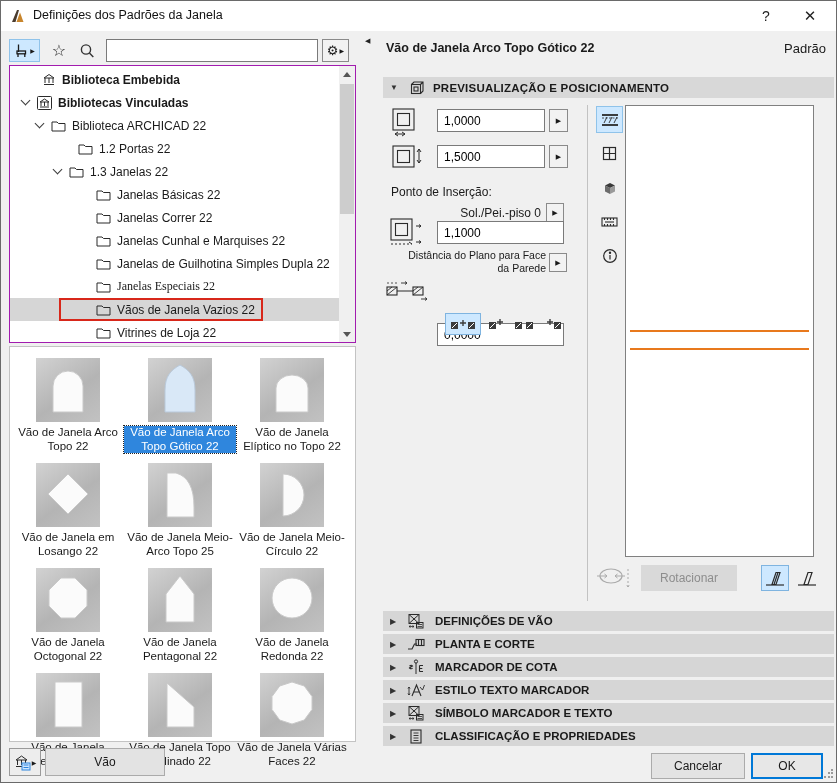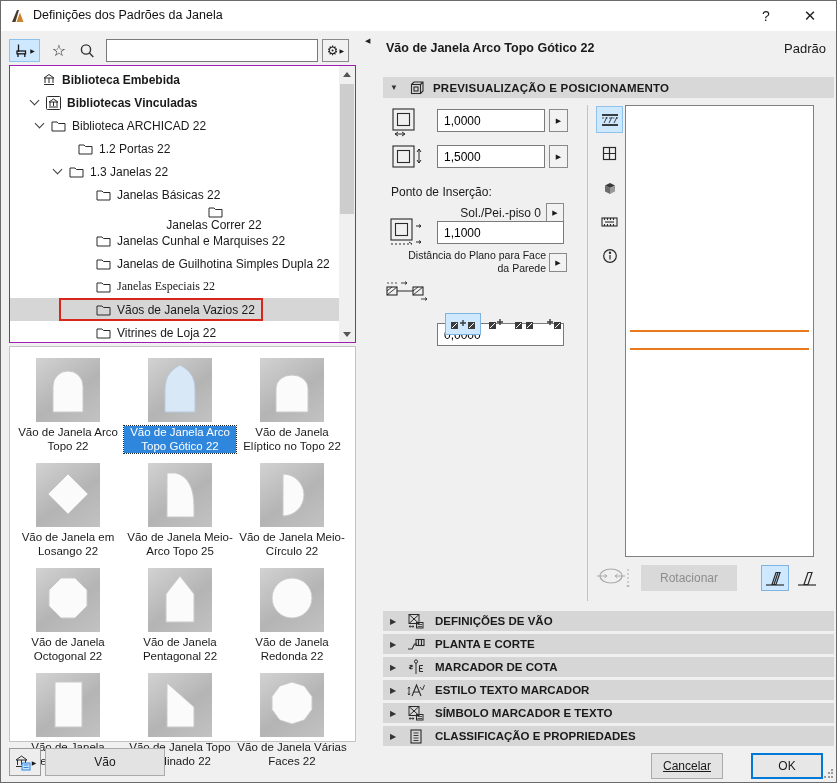--- a/index.html
+++ b/index.html
@@ -102,21 +102,21 @@
 
   .acc { position:absolute; left:382px; width:451px; height:20px; background:#d6d6d6;
          display:flex; align-items:center; }
   .acc .arr { width:20px; text-align:center; font-size:8px; color:#333; }
   .acc .aic { width:26px; display:flex; justify-content:center; }
   .acc .alab { font-weight:bold; font-size:11.5px; margin-left:6px; }
 
   .btm-btn { position:absolute; top:752px; height:26px; background:#e3e3e3; border:1px solid #ababab;
              font-size:12px; display:flex; align-items:center; justify-content:center;
              font-family:"Liberation Sans",sans-serif; }
-  .cancel-btn { left:650px; width:72px;text-decoration:underline; }
+  .cancel-btn { left:650px; width:94px; }
   .ok-btn { left:750px; width:72px; border:2px solid #0078d7; background:#e7e7e7; }
   .grip { position:absolute; right:3px; bottom:3px; width:10px; height:10px;
           background:
             radial-gradient(circle at 2px 8px,#9a9a9a 1px,transparent 1.3px),
             radial-gradient(circle at 6px 8px,#9a9a9a 1px,transparent 1.3px),
             radial-gradient(circle at 8px 8px,transparent 0,transparent 0),
             radial-gradient(circle at 6px 4px,#9a9a9a 1px,transparent 1.3px),
             radial-gradient(circle at 9px 8px,#9a9a9a 1px,transparent 1.3px),
             radial-gradient(circle at 9px 4px,#9a9a9a 1px,transparent 1.3px),
             radial-gradient(circle at 9px 1px,#9a9a9a 1px,transparent 1.3px); }
@@ -171,21 +171,21 @@
     <div class="tree-rows">
       <div class="trow bold" style="padding-left:24px;">
         <span class="ticon">
           <svg width="14" height="13" viewBox="0 0 14 13" fill="none" stroke="#2a2a2a" stroke-width="1">
             <polygon points="2,5 7,1.5 12,5"></polygon>
               <path d="M3 5 V10 M7 5 V10 M11 5 V10 M2 11.5 H12"></path>
             </svg>
         </span>
         <span class="tlabel">Biblioteca Embebida</span>
       </div>
-      <div class="trow bold" style="padding-left:21px;">
+      <div class="trow bold" style="padding-left:12px;">
         <span class="chev"></span>
         <span class="ticon">
           <svg width="15" height="14" viewBox="0 0 15 14" fill="none" stroke="#2a2a2a" stroke-width="1">
             <rect x="0.5" y="0.5" width="14" height="13" rx="1"></rect>
               <polygon points="3,6 7.5,3 12,6"></polygon>
               <path d="M4 6 V10 M7.5 6 V10 M11 6 V10 M3 11 H12"></path>
             </svg>
         </span>
         <span class="tlabel">Bibliotecas Vinculadas</span>
       </div>
@@ -216,21 +216,21 @@
         <span class="tlabel">1.3 Janelas 22</span>
       </div>
       <div class="trow" style="padding-left:78px;">
         <span class="ticon">
           <svg width="15" height="12" viewBox="0 0 15 12" fill="none" stroke="#2a2a2a" stroke-width="1">
             <path d="M1 11 V2 H6 L7.5 3.5 H14 V11 Z"></path>
             </svg>
         </span>
         <span class="tlabel">Janelas Básicas 22</span>
       </div>
-      <div class="trow" style="padding-left:78px;flex-direction:column;">
+      <div class="trow" style="padding-left:78px;">
         <span class="ticon">
           <svg width="15" height="12" viewBox="0 0 15 12" fill="none" stroke="#2a2a2a" stroke-width="1">
             <path d="M1 11 V2 H6 L7.5 3.5 H14 V11 Z"></path>
             </svg>
         </span>
         <span class="tlabel">Janelas Correr 22</span>
       </div>
       <div class="trow" style="padding-left:78px;">
         <span class="ticon">
           <svg width="15" height="12" viewBox="0 0 15 12" fill="none" stroke="#2a2a2a" stroke-width="1">

